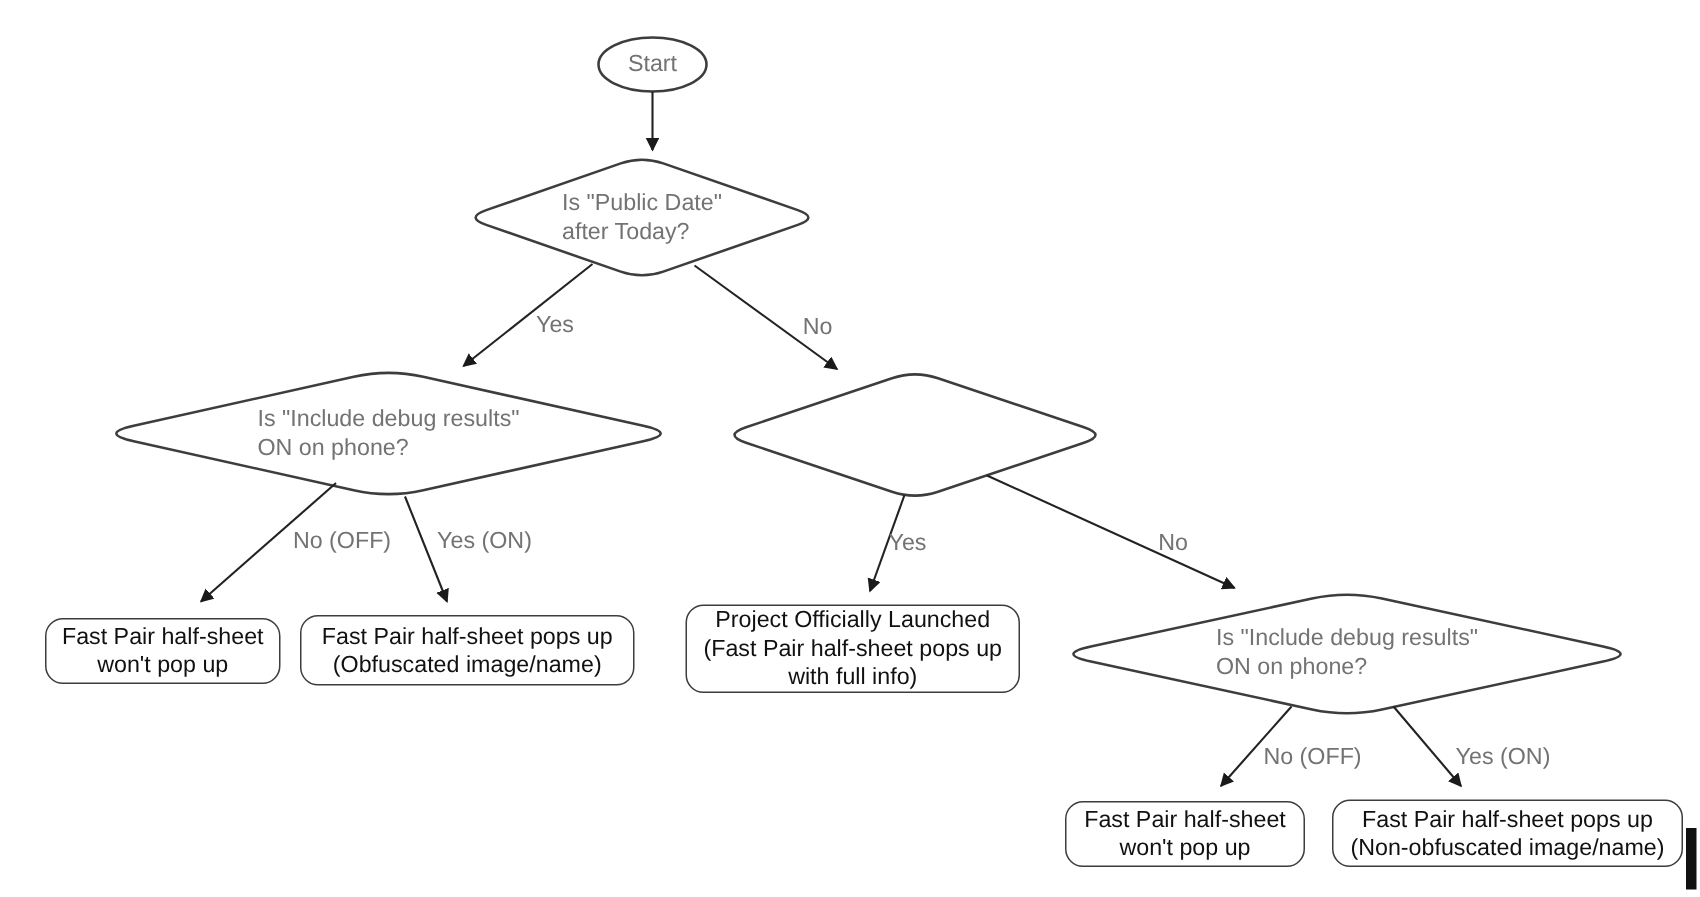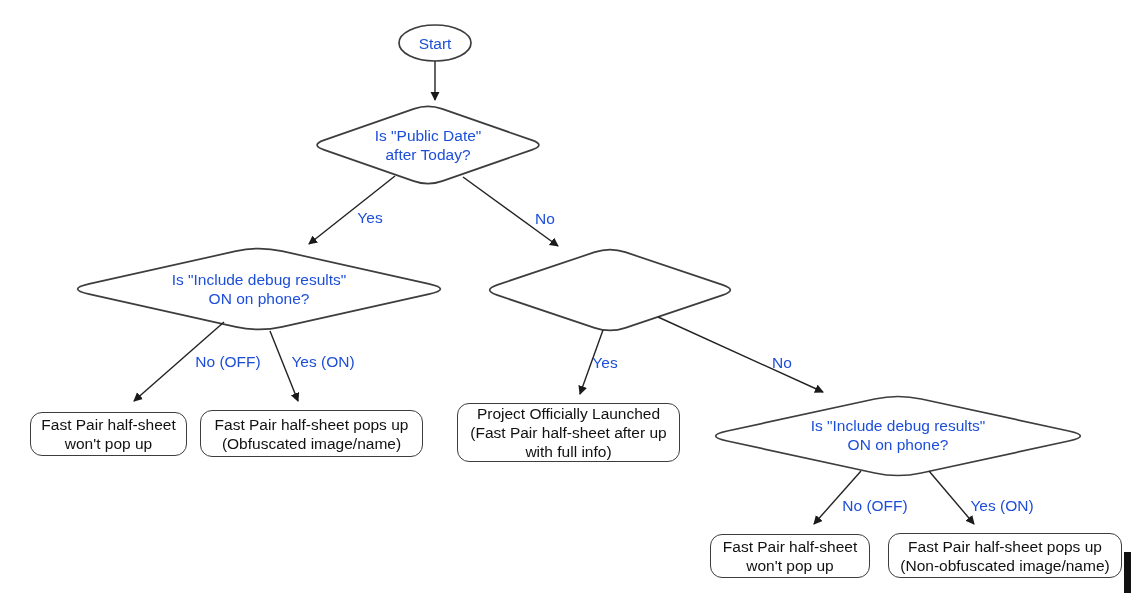--- a/index.html
+++ b/index.html
@@ -9,25 +9,25 @@
     height: 598px;
     background: #ffffff;
     font-family: "Liberation Sans", sans-serif;
     color: #111111;
     overflow: hidden;
   }
   .canvas svg { position: absolute; left: 0; top: 0; }
   .tlabel {
     position: absolute;
     transform: translate(-50%, -50%);
-    text-align: center;
+    text-align: left;
     white-space: pre-line;
     font-size: 15.5px;
     line-height: 19px;
-    color: #1d4ed8;
+    color: #737373;
   }
   .node-box {
     position: absolute;
     box-sizing: border-box;
     border: 1.7px solid #3d3d3d;
     border-radius: 12px;
     background: #ffffff;
     display: flex;
     align-items: center;
     justify-content: center;
@@ -78,21 +78,21 @@
   <div class="tlabel" style="left:259px; top:289px;">Is "Include debug results"
 ON on phone?</div>
   <div class="tlabel" style="left:898px; top:435px;">Is "Include debug results"
 ON on phone?</div>
 
   <div class="node-box" style="left:30px;  top:412px; width:157px; height:44px;">Fast Pair half-sheet
 won't pop up</div>
   <div class="node-box" style="left:200px; top:410px; width:223px; height:47px;">Fast Pair half-sheet pops up
 (Obfuscated image/name)</div>
   <div class="node-box" style="left:457px; top:403px; width:223px; height:59px;">Project Officially Launched
-(Fast Pair half-sheet after up
+(Fast Pair half-sheet pops up
 with full info)</div>
   <div class="node-box" style="left:710px; top:534px; width:160px; height:44px;">Fast Pair half-sheet
 won't pop up</div>
   <div class="node-box" style="left:888px; top:533px; width:234px; height:45px;">Fast Pair half-sheet pops up
 (Non-obfuscated image/name)</div>
 
   <div class="tlabel" style="left:370px; top:217px;">Yes</div>
   <div class="tlabel" style="left:545px; top:218px;">No</div>
   <div class="tlabel" style="left:228px; top:361px;">No (OFF)</div>
   <div class="tlabel" style="left:323px; top:361px;">Yes (ON)</div>

